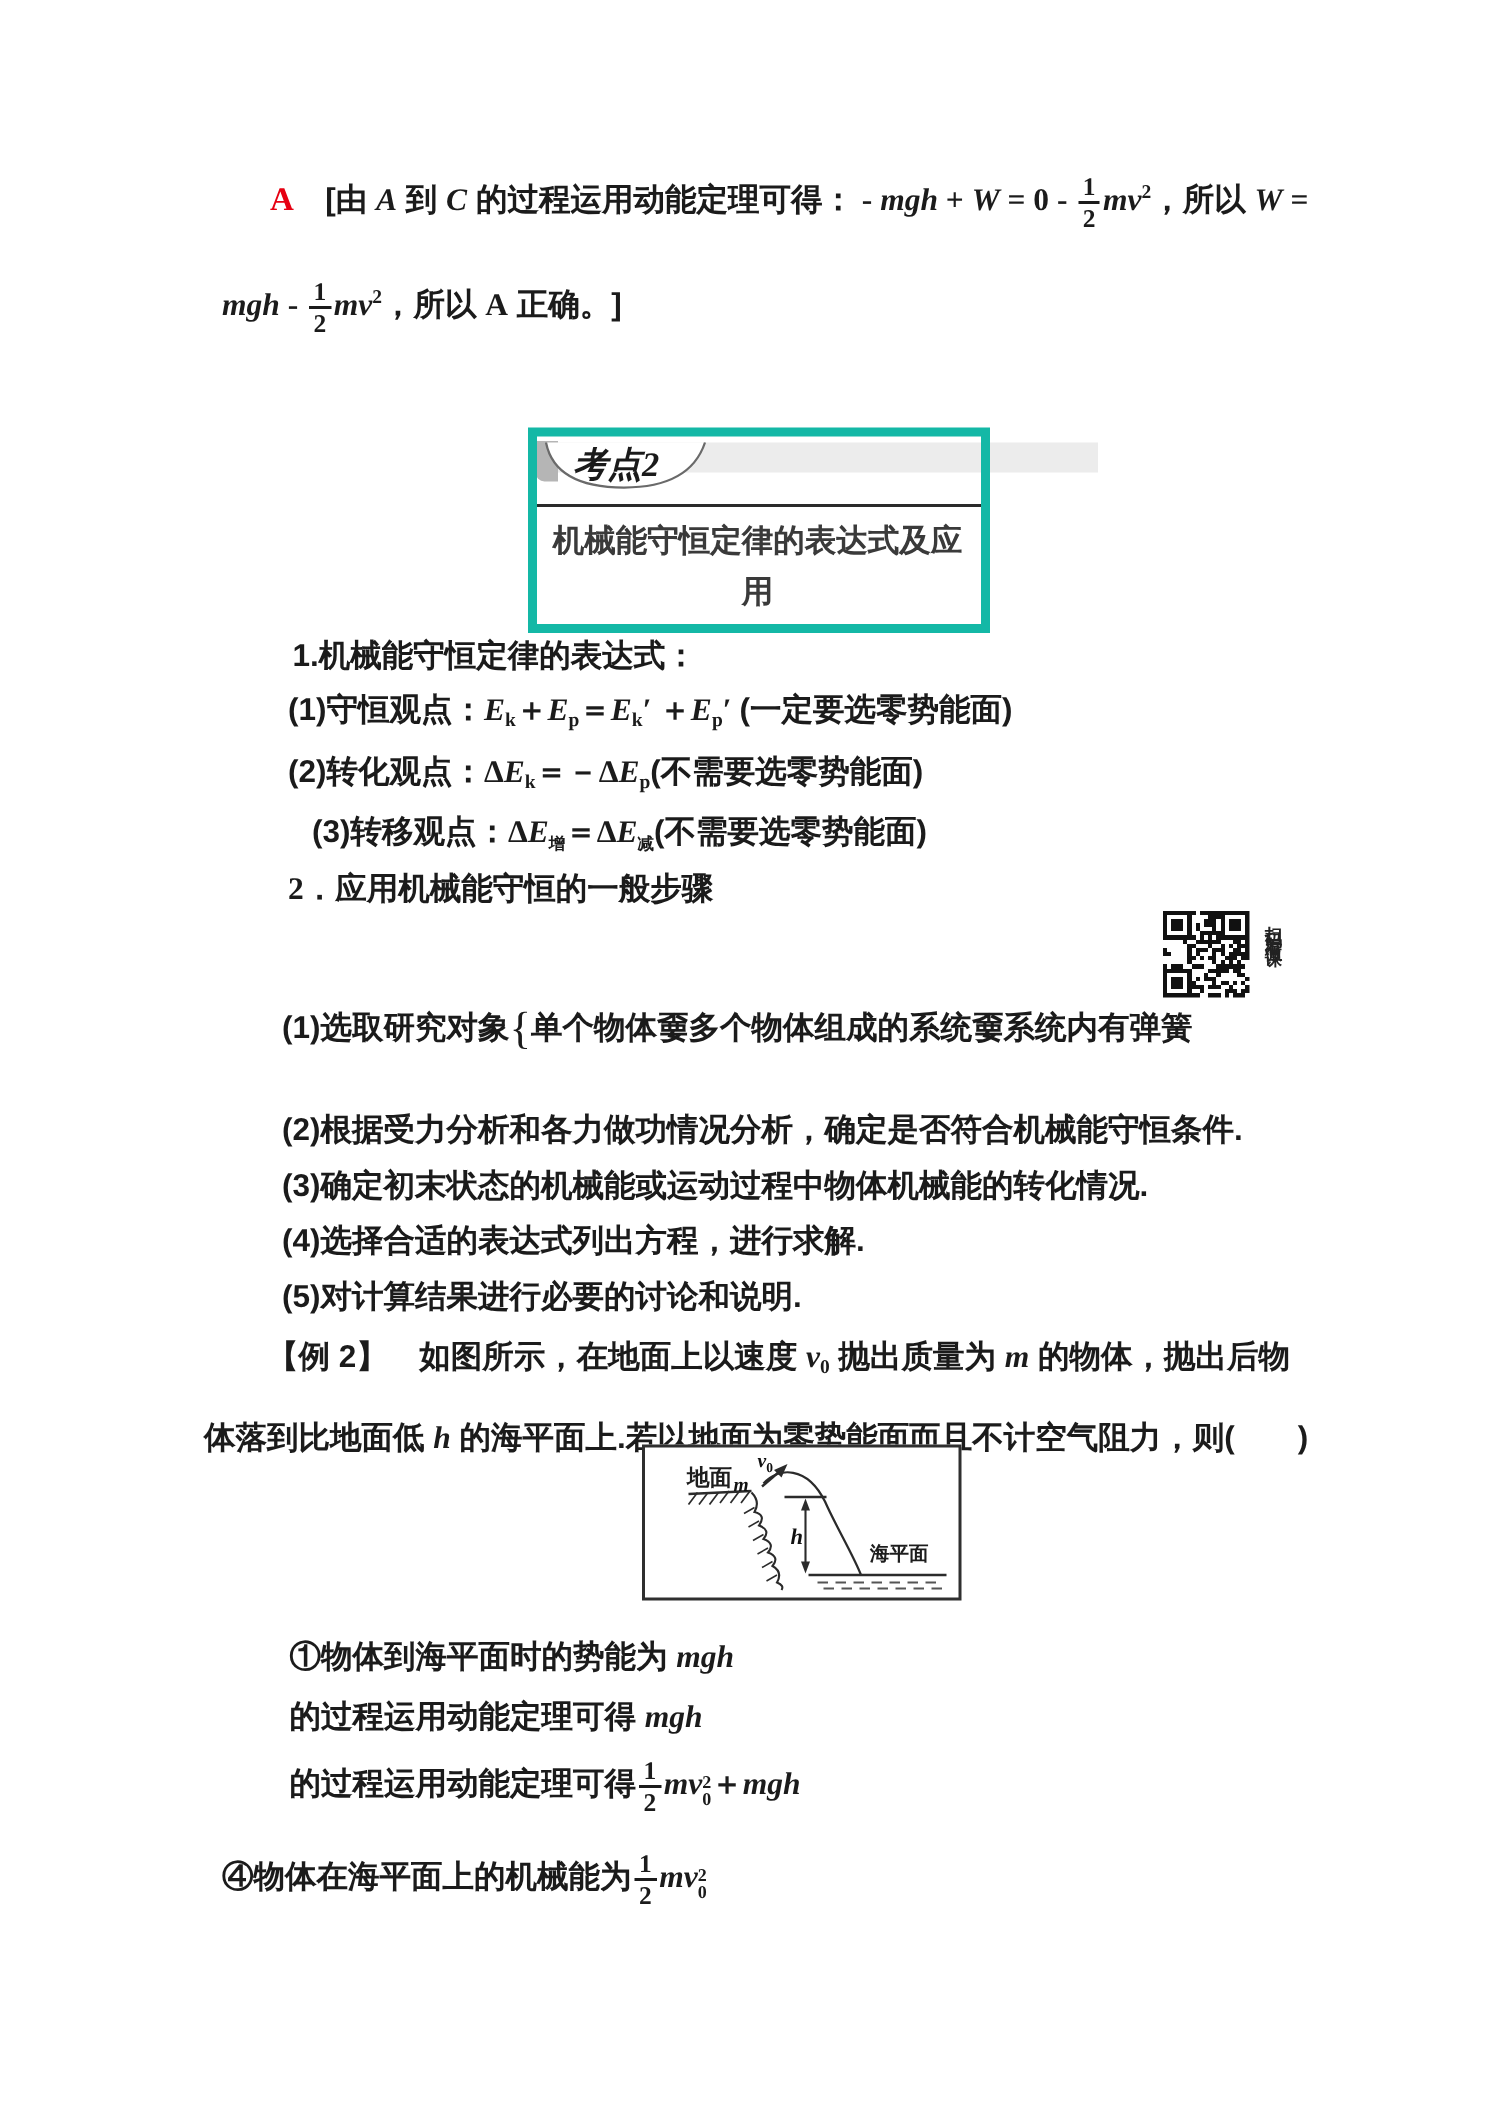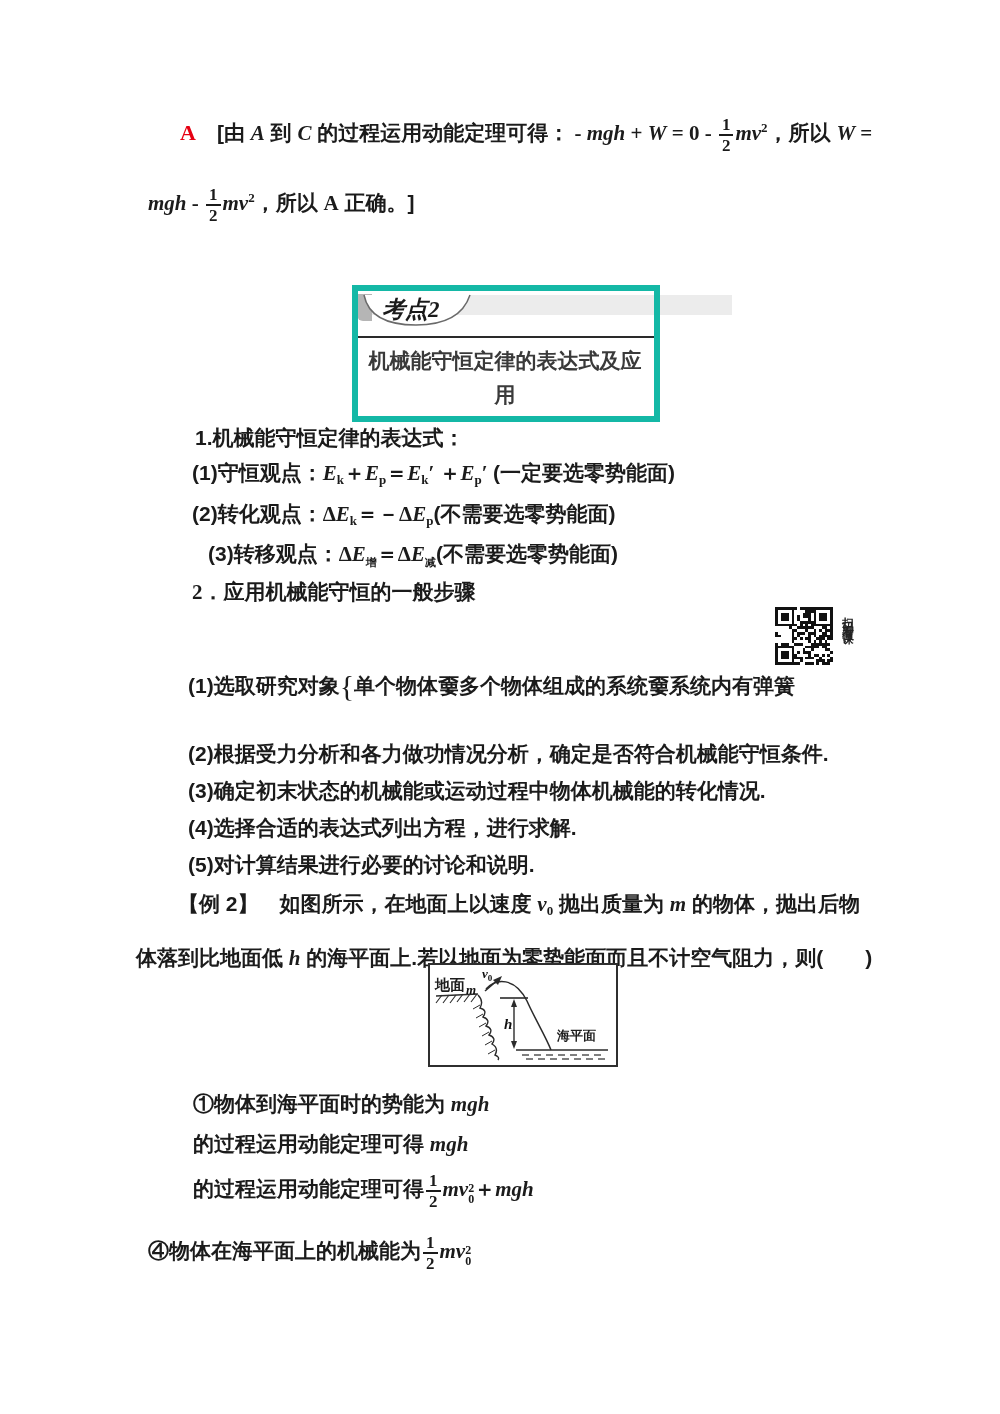--- a/index.html
+++ b/index.html
@@ -311,21 +311,21 @@
 
 <div class="abs rich" style="left:188px;top:666px;width:800px;"><span class="c">(1)选取研究对象</span><span class="brace">{</span><span class="c">单个物体嫑多个物体组成的系统嫑系统内有弹簧</span></div>
 <div class="abs rich" style="left:188px;top:740px;width:800px;"><span class="c">(2)根据受力分析和各力做功情况分析，确定是否符合机械能守恒条件.</span></div>
 <div class="abs rich" style="left:188px;top:777px;width:800px;"><span class="c">(3)确定初末状态的机械能或运动过程中物体机械能的转化情况.</span></div>
 <div class="abs rich" style="left:188px;top:814px;width:800px;"><span class="c">(4)选择合适的表达式列出方程，进行求解.</span></div>
 <div class="abs rich" style="left:188px;top:851px;width:800px;"><span class="c">(5)对计算结果进行必要的讨论和说明.</span></div>
 
 <div class="abs rich" style="left:148px;top:890px;width:830px;padding-left:30px;"><span class="c">【例 2】　如图所示，在地面上以速度 </span><span class="i">v</span><span class="fsub">0</span><span class="c"> 抛出质量为 </span><span class="i">m</span><span class="c"> 的物体，抛出后物</span></div>
 <div class="abs rich" style="left:136px;top:930px;width:830px;margin-top:14px;"><span class="c">体落到比地面低 </span><span class="i">h</span><span class="c"> 的海平面上.若以地面为零势能面而且不计空气阻力，则(　　)</span></div>
 
-<div class="abs fig-border" style="left:428px;top:963px;width:186px;height:100px;">
+<div class="abs fig-border" style="left:428px;top:963px;width:186px;height:100px;padding-left:23px;">
   <svg width="182" height="96" viewBox="0 0 182 96">
 
     <text class="lbl" x="5" y="25" font-size="15">地面</text>
     <path d="M6,31 L48,29" stroke="#2b2b2b" stroke-width="1.6" fill="none"></path>
     <g stroke="#2b2b2b" stroke-width="1.1">
       <line x1="12" y1="30" x2="6" y2="38"></line>
       <line x1="19" y1="30" x2="13" y2="38"></line>
       <line x1="26" y1="30" x2="20" y2="38"></line>
       <line x1="33" y1="29" x2="27" y2="37"></line>
       <line x1="40" y1="29" x2="34" y2="37"></line>

